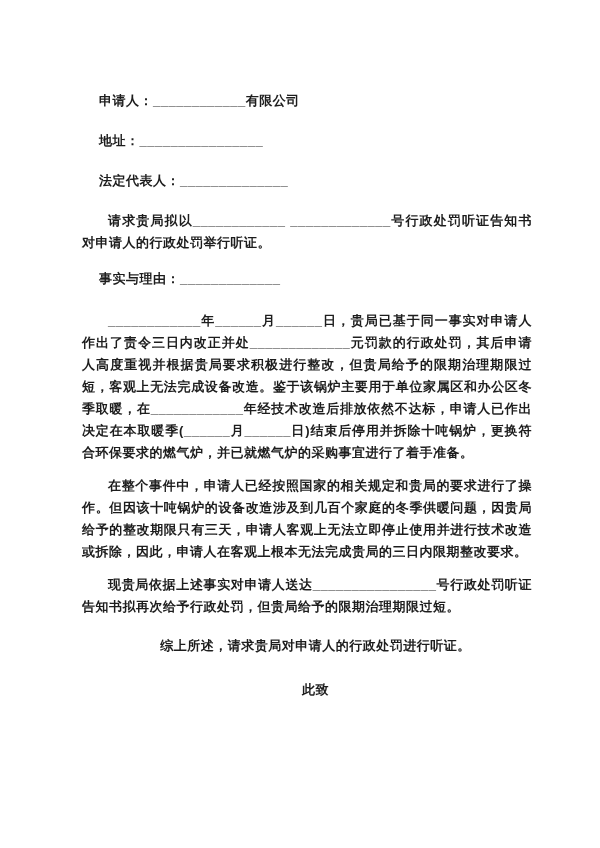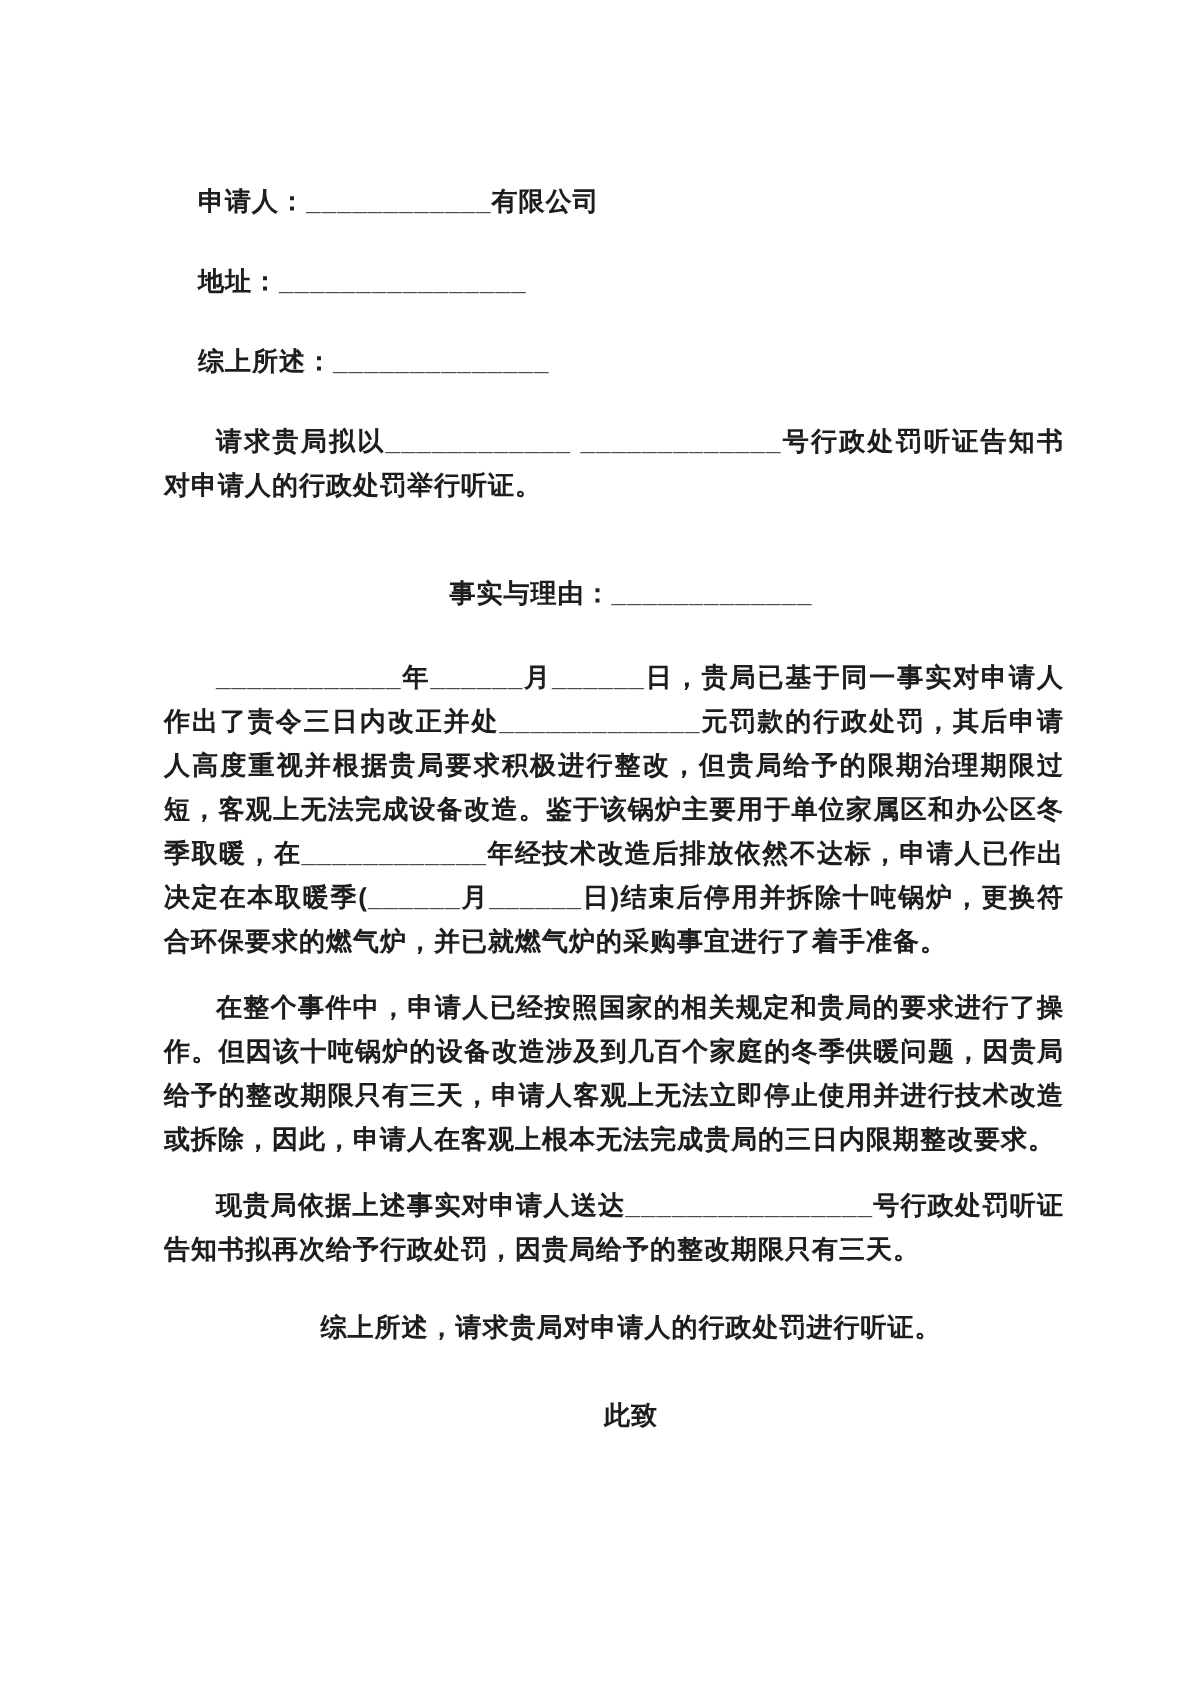--- a/index.html
+++ b/index.html
@@ -24,22 +24,22 @@
     margin-bottom: 18px;
     white-space: nowrap;
     letter-spacing: 0.5px;
   }
   .para {
     text-indent: 2em;
     text-align: justify;
     word-break: break-all;
     letter-spacing: 0.5px;
   }
-  .request-para { margin-bottom: 32px; }
-  .facts-label { margin-top: 0; margin-bottom: 20px; text-align: center; }
+  .request-para { margin-bottom: 14px; }
+  .facts-label { margin-top: 0; margin-bottom: 20px; }
   .body-para { margin-bottom: 11px; }
   .body-para-last { margin-bottom: 17px; }
   .closer {
     padding-left: 17px;
     letter-spacing: 0.5px;
     white-space: nowrap;
     text-align: center;
   }
   .conclusion { margin-bottom: 22px; }
   .salutation { margin-bottom: 21px; font-family: Liberation Serif, serif; }
@@ -47,30 +47,30 @@
 </head>
 <body>
 
 <div class="page">
 
   <div class="field">申请人：____________有限公司</div>
 
   <div class="field">地址：________________</div>
 
 
-  <div class="field">综上所述：______________</div>
+  <div class="field">法定代表人：______________</div>
 
   <div class="para request-para">请求贵局拟以____________ _____________号行政处罚听证告知书对申请人的行政处罚举行听证。</div>
 
   <div class="field facts-label">事实与理由：_____________</div>
 
   <div class="para body-para">____________年______月______日，贵局已基于同一事实对申请人作出了责令三日内改正并处_____________元罚款的行政处罚，其后申请人高度重视并根据贵局要求积极进行整改，但贵局给予的限期治理期限过短，客观上无法完成设备改造。鉴于该锅炉主要用于单位家属区和办公区冬季取暖，在____________年经技术改造后排放依然不达标，申请人已作出决定在本取暖季(______月______日)结束后停用并拆除十吨锅炉，更换符合环保要求的燃气炉，并已就燃气炉的采购事宜进行了着手准备。</div>
 
   <div class="para body-para">在整个事件中，申请人已经按照国家的相关规定和贵局的要求进行了操作。但因该十吨锅炉的设备改造涉及到几百个家庭的冬季供暖问题，因贵局给予的整改期限只有三天，申请人客观上无法立即停止使用并进行技术改造或拆除，因此，申请人在客观上根本无法完成贵局的三日内限期整改要求。</div>
 
-  <div class="para body-para-last" style="text-indent:2em;text-align:justify;word-break:break-all;letter-spacing:0.5px;">现贵局依据上述事实对申请人送达________________号行政处罚听证告知书拟再次给予行政处罚，因贵局给予的整改期限只有三天。</div>
+  <div class="para body-para-last" style="text-indent:2em;text-align:justify;word-break:break-all;letter-spacing:0.5px;">现贵局依据上述事实对申请人送达________________号行政处罚听证告知书拟再次给予行政处罚，但贵局给予的限期治理期限过短。</div>
 
   <div class="closer conclusion">综上所述，请求贵局对申请人的行政处罚进行听证。</div>
 
   <div class="closer salutation">此致</div>
 
 
 </div>
 
 </body></html>

